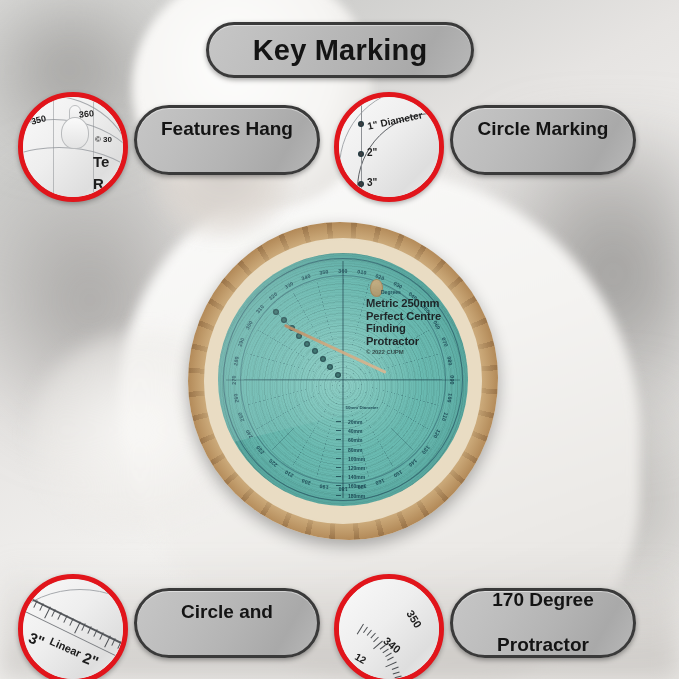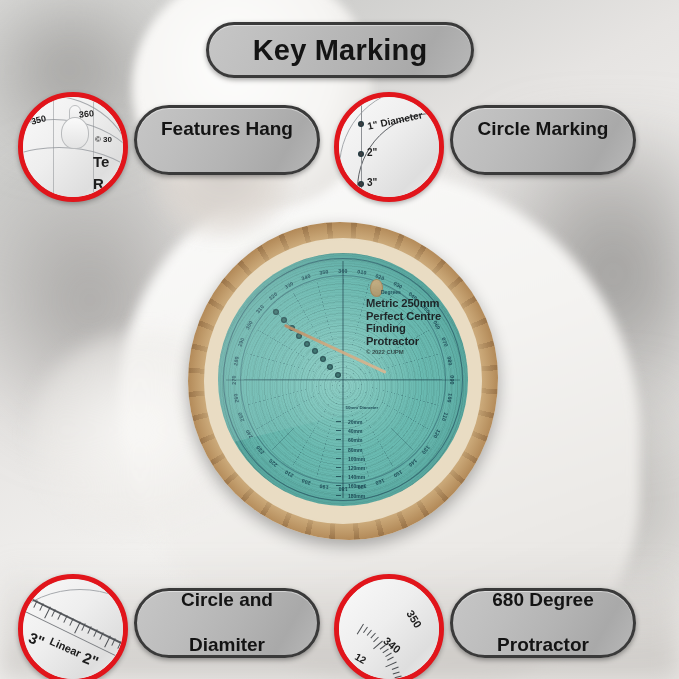--- a/index.html
+++ b/index.html
@@ -383,27 +383,26 @@
 
   <div class="pill feat-pill" id="pill-circle-marking">
     <span>
       <span>Circle Marking</span><br>
     </span>
   </div>
 
   <div class="pill feat-pill" id="pill-radius">
     <span>
       <span>Circle and</span><br>
-      <span>Diamiter</span>
     </span>
   </div>
 
   <div class="pill feat-pill" id="pill-protractor">
     <span>
-      <span>680 Degree</span><br>
+      <span>170 Degree</span><br>
       <span>Protractor</span>
     </span>
   </div>
 
   <div class="callout" id="callout-hang-hook">
     <div class="inner">
       <div class="co-bg"></div>
       <div class="co-arc" style="left:-62px;top:-2px;width:170px;height:150px;"></div>
       <div class="co-arc" style="left:-70px;top:22px;width:200px;height:170px;"></div>
       <div class="co-arc" style="left:-80px;top:50px;width:230px;height:190px;"></div>

